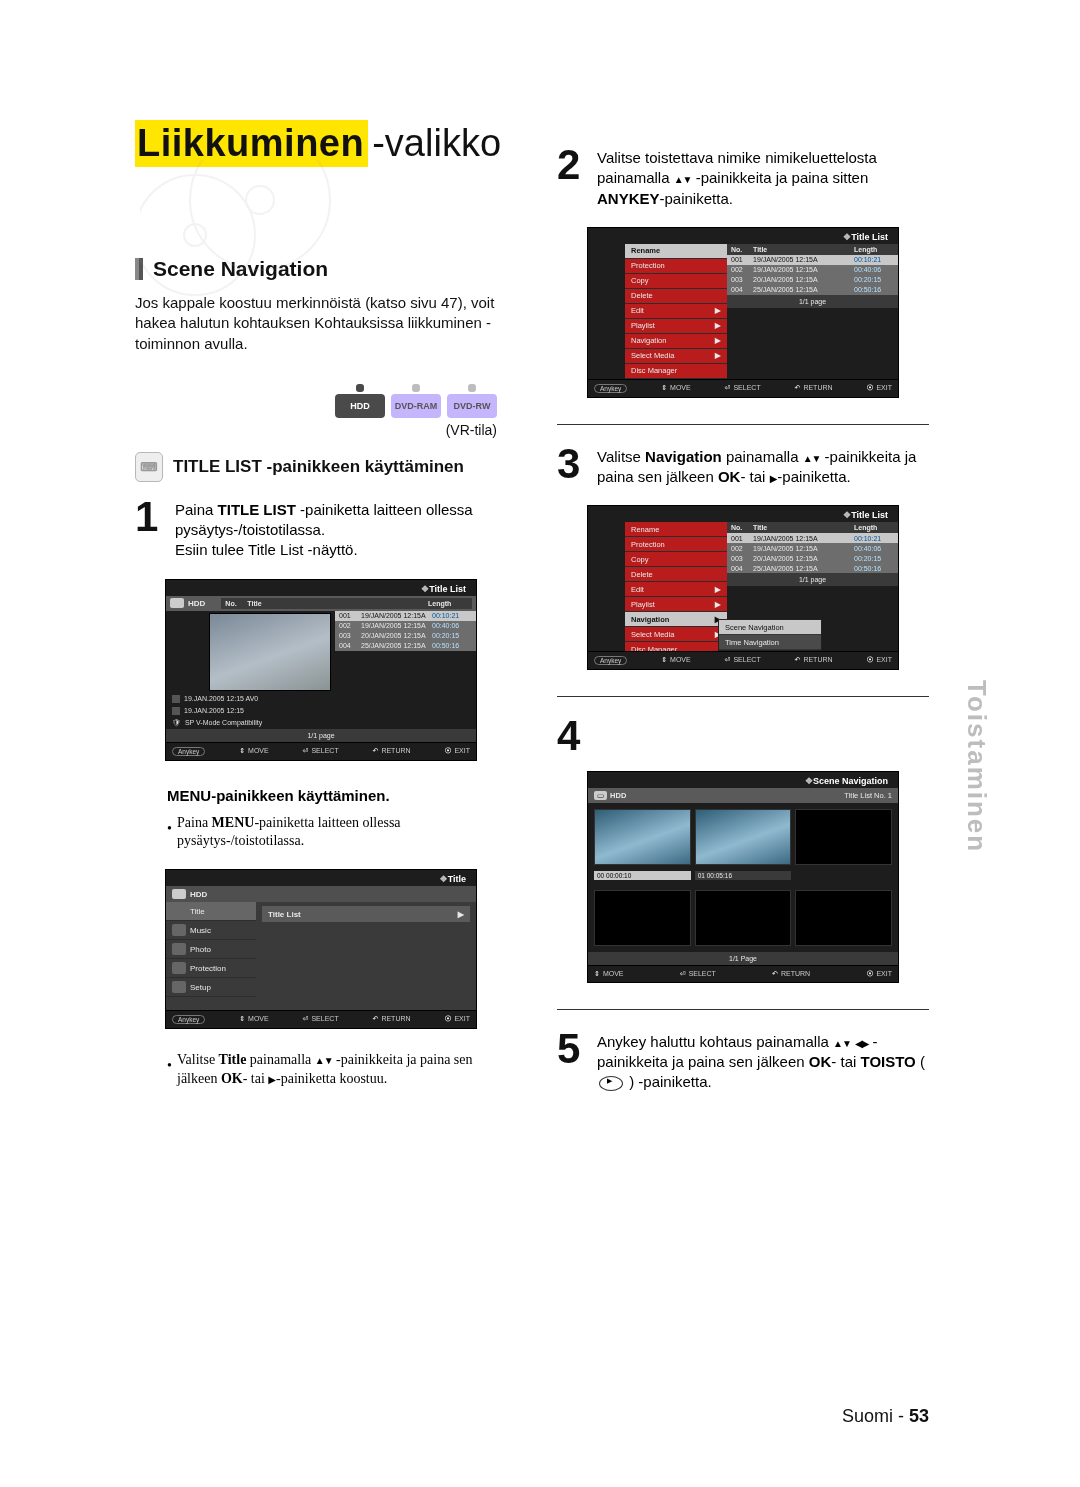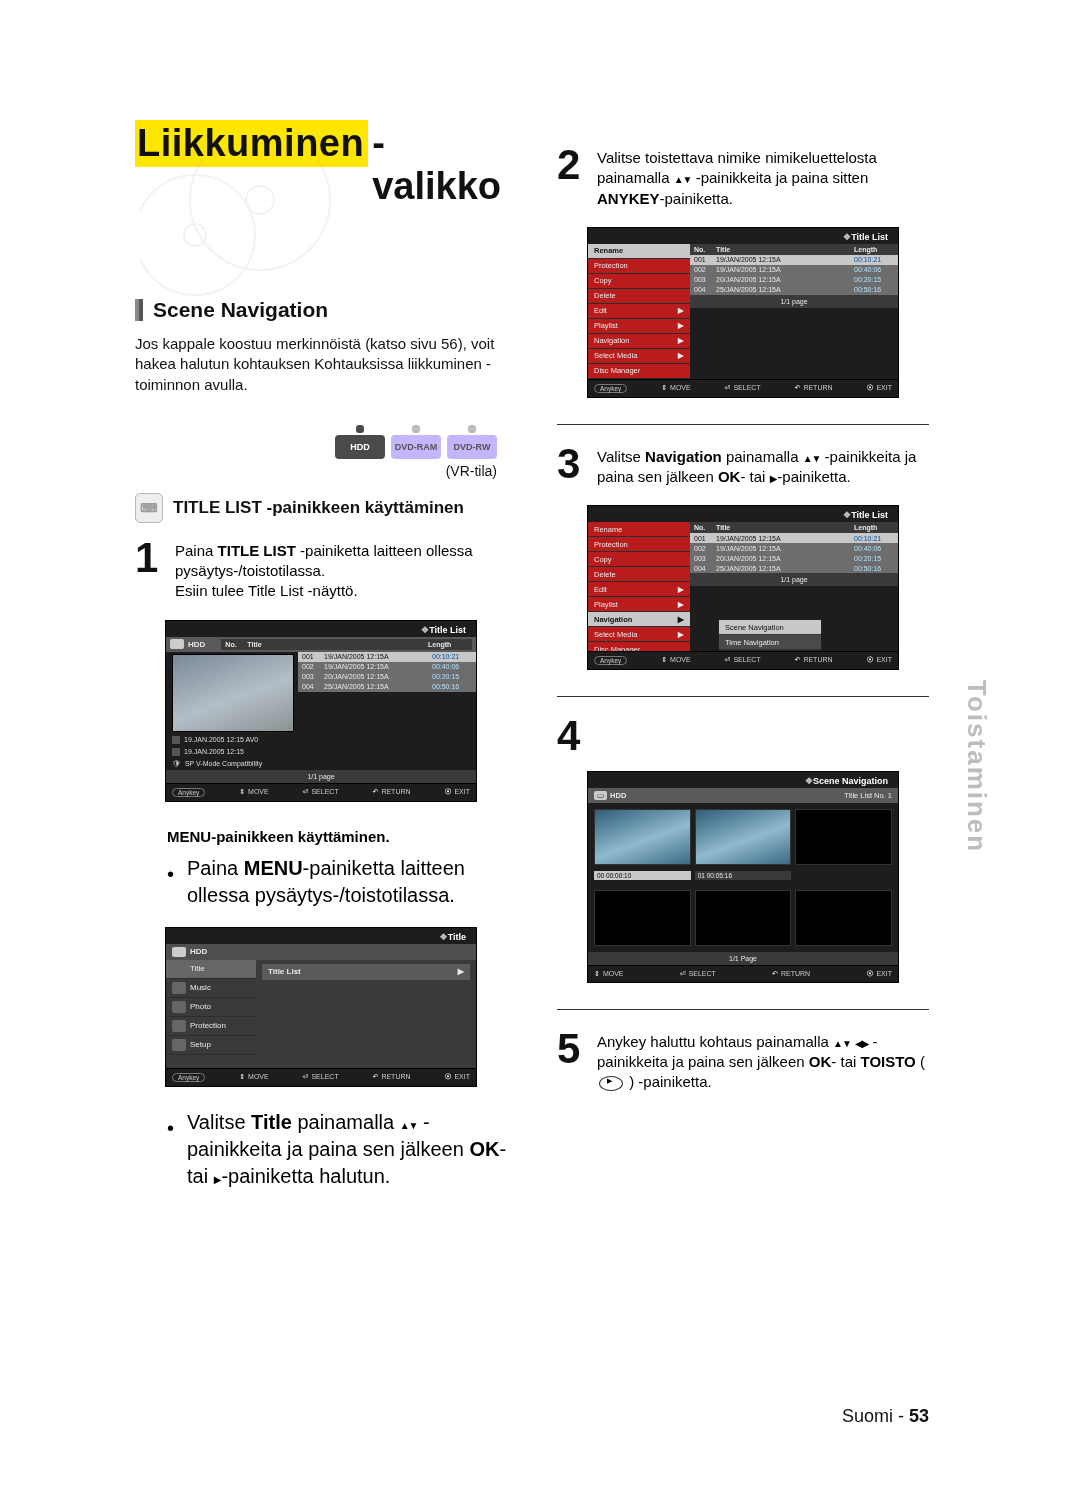--- a/index.html
+++ b/index.html
@@ -35,21 +35,21 @@
   .title-hl {
     background: #ffe600;
     font-size: 38px;
     font-weight: bold;
     color: #111;
     padding: 2px 4px 2px 2px;
     letter-spacing: 0.5px;
   }
   .title-rest {
     font-size: 38px;
-    font-weight: bold;
+    font-weight: normal;
     color: #111;
     margin-left: 4px;
   }
   .disc-art {
     position: absolute;
     left: 140px;
     top: 160px;
     opacity: 0.12;
     pointer-events: none;
   }
@@ -169,20 +169,21 @@
     font-weight: bold;
     color: #fff;
     font-size: 9px;
   }
   .osd .osd-title::before {
     content: "\2756 ";
     color: #bbb;
   }
   .osd .osd-body {
     display: flex;
+    margin-left: 37px;
   }
   .osd .preview {
     width: 120px;
     height: 76px;
     background: linear-gradient(160deg,#7a8897,#b4bec7 55%,#8a9393);
     margin: 2px 4px 2px 6px;
     border: 1px solid #000;
   }
   .osd .menu-list {
     width: 102px;
@@ -293,25 +294,26 @@
   .osd.scene .header2{ display:flex; justify-content:space-between; padding:3px 6px; font-size:7.5px; background:#5a5a5a;}
 
   .subhead2 {
     font-size: 15px;
     font-weight: bold;
     margin-top: 26px;
     margin-left: 32px;
   }
   .bullet {
     display: flex;
-    gap: 16px;
-    font-size: 20px;
+    gap: 6px;
+    font-size: 14px;
     line-height: 1.35;
     margin-top: 10px;
     margin-left: 32px;
+    font-family: Liberation Serif, serif;
   }
   .bullet .dot { width: 4px; margin-top: 6px;}
   .bullet .dot::before { content: "•"; }
 
   .side-label {
     position: absolute;
     right: 32px;
     top: 680px;
     writing-mode: vertical-rl;
     text-orientation: mixed;
@@ -366,21 +368,21 @@
       <div class="title-bar">
         <span class="title-hl">Liikkuminen</span>
         <span class="title-rest">-valikko</span>
       </div>
 
       <div class="section-head">
         <span class="bar-icon"></span>
         <span class="txt">Scene Navigation</span>
       </div>
 
-      <div class="body-text">Jos kappale koostuu merkinnöistä (katso sivu 56), voit hakea halutun kohtauksen Kohtauksissa liikkuminen -toiminnon avulla.</div>
+      <div class="body-text">Jos kappale koostuu merkinnöistä (katso sivu 47), voit hakea halutun kohtauksen Kohtauksissa liikkuminen -toiminnon avulla.</div>
 
       <div class="disc-badges">
         <span class="disc-badge"><span class="dot"></span><span>HDD</span></span>
         <span class="disc-badge light"><span class="dot"></span><span>DVD-RAM</span></span>
         <span class="disc-badge light"><span class="dot"></span><span>DVD-RW</span></span>
       </div>
       <div class="vr-tila">(VR-tila)</div>
 
       <div class="sub-head">
         <span class="sub-icon">⌨</span>
@@ -504,21 +506,21 @@
           <span><b>⇕</b><span>MOVE</span></span>
           <span><b>⏎</b><span>SELECT</span></span>
           <span><b>↶</b><span>RETURN</span></span>
           <span><b>⦿</b><span>EXIT</span></span>
         </div>
       </div>
 
       <div class="bullet" style="margin-top:22px;">
         <span class="dot"></span>
         <span>
-          <span>Valitse </span><span class="bold">Title</span><span> painamalla </span><span class="tri"></span><span> -painikkeita ja paina sen jälkeen </span><span class="bold">OK</span><span>- tai </span><span class="play"></span><span>-painiketta halutun.</span>
+          <span>Valitse </span><span class="bold">Title</span><span> painamalla </span><span class="tri"></span><span> -painikkeita ja paina sen jälkeen </span><span class="bold">OK</span><span>- tai </span><span class="play"></span><span>-painiketta koostuu.</span>
         </span>
       </div>
 
     </div>
 
     <div class="col right">
 
       <div class="step">
         <div class="num">2</div>
         <div class="txt">

